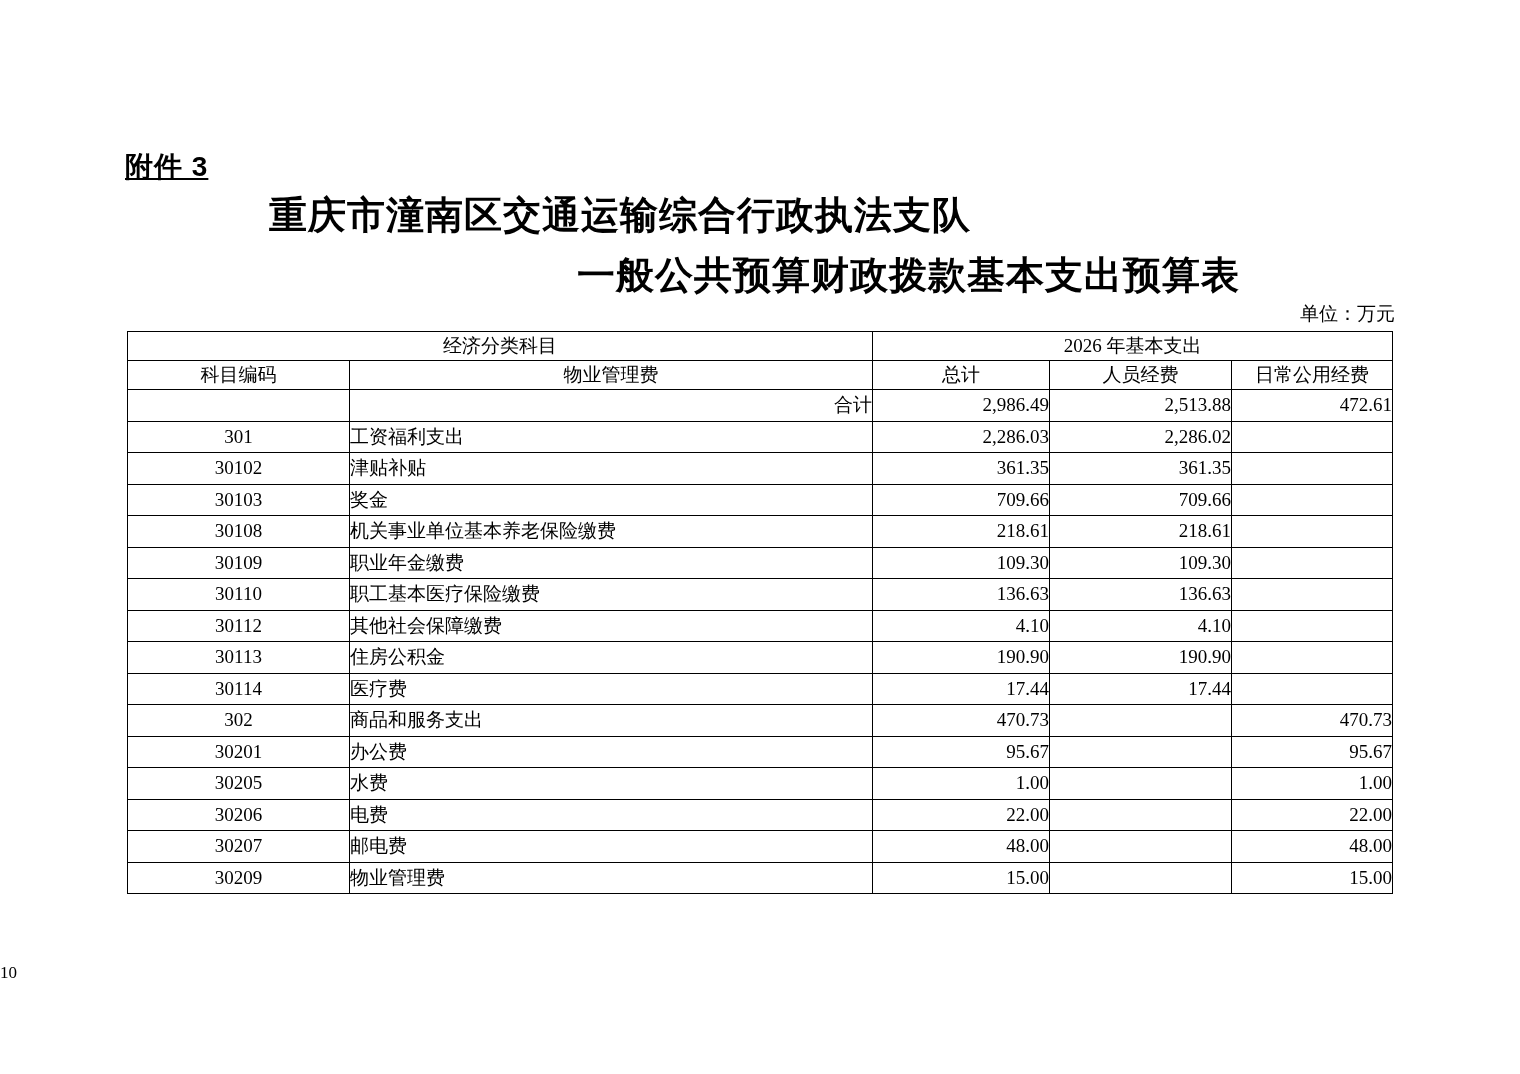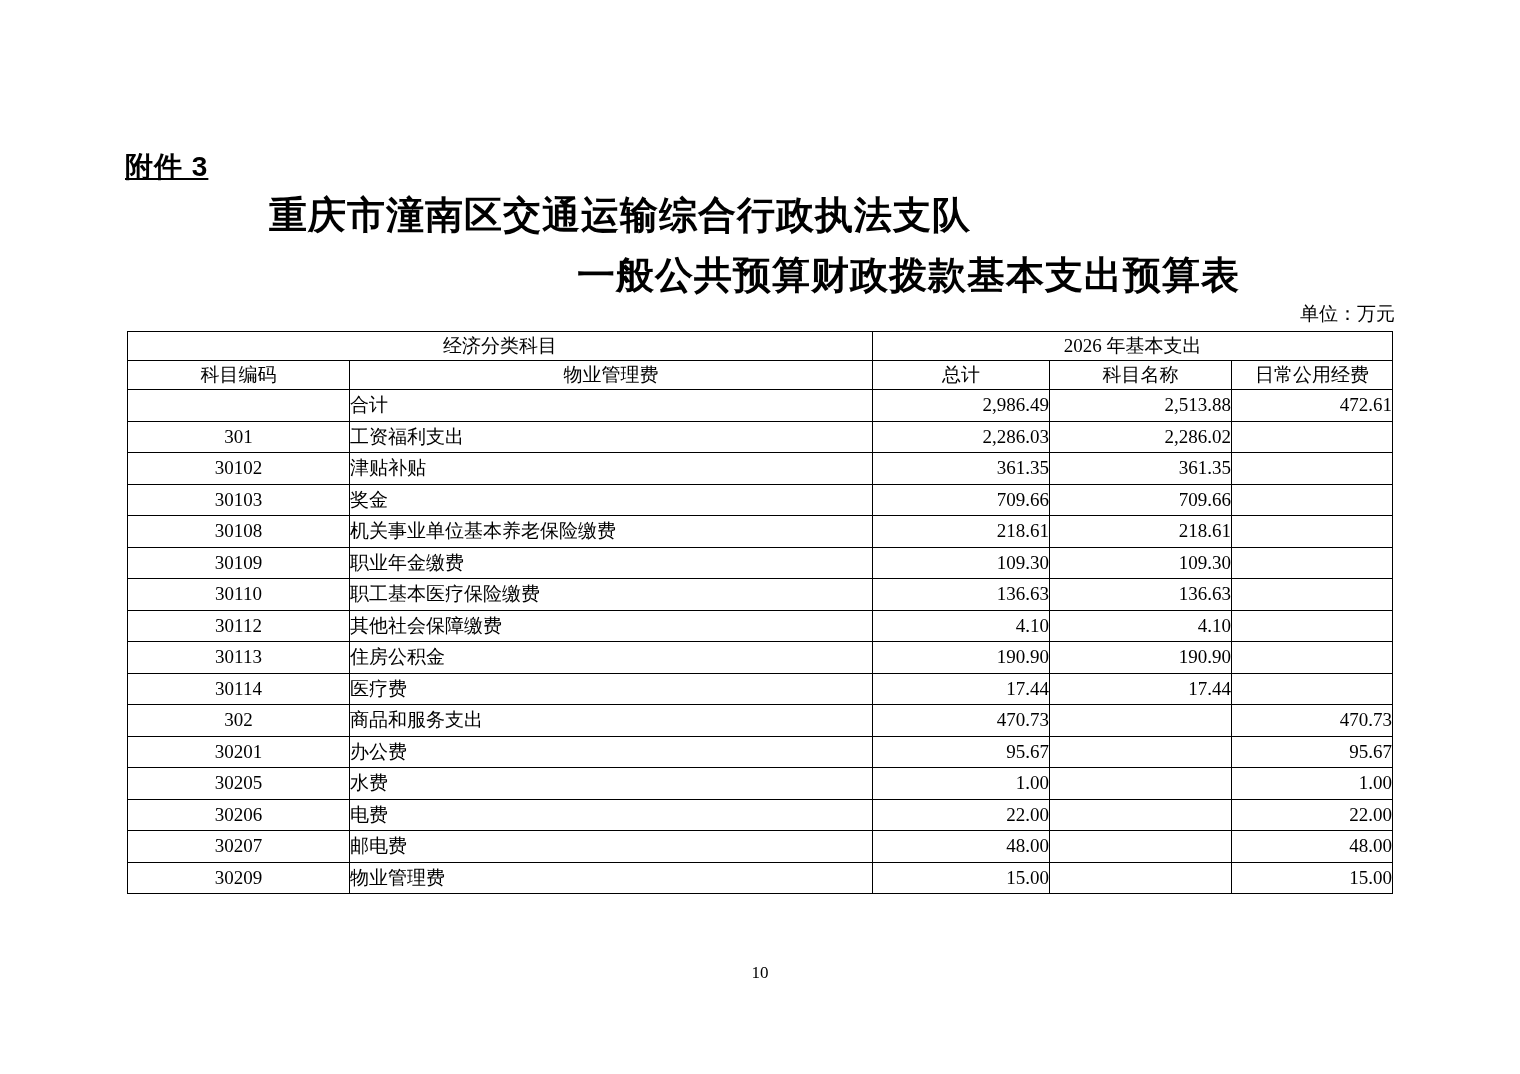--- a/index.html
+++ b/index.html
@@ -53,28 +53,27 @@
     white-space: nowrap;
     vertical-align: middle;
     padding: 0;
   }
   tr.header-1 { height: 29px; }
   tr.header-2 { height: 29px; }
   tr.total-row, tr.data-row { height: 31.5px; }
   th.group-cell, th.col-cell { text-align: center; }
   td.td-code { text-align: center; padding-left: 12px; }
   td.td-name { text-align: left; padding-left: 11px; }
-  td.td-name.center { text-align: left; padding-left: 0; margin-top: 40px; }
+  td.td-name.center { text-align: right; padding-left: 0; margin-top: 40px; }
   td.td-num { text-align: right; padding-right: 8px; }
   .page-number {
     position: absolute;
     left: 0;
     width: 1520px;
     top: 963px;
-    text-align: center;
     font-size: 17px;
   }
 </style>
 </head>
 <body>
 
 <div class="attachment-label">附件 3</div>
 
 <div class="doc-title line1">重庆市潼南区交通运输综合行政执法支队</div>
 
@@ -92,21 +91,21 @@
   </colgroup>
   <thead>
     <tr class="header-1">
       <th class="group-cell" colspan="2">经济分类科目</th>
       <th class="group-cell" colspan="3">2026 年基本支出</th>
     </tr>
     <tr class="header-2">
       <th class="col-cell">科目编码</th>
       <th class="col-cell">物业管理费</th>
       <th class="col-cell">总计</th>
-      <th class="col-cell">科目名称</th>
+      <th class="col-cell">人员经费</th>
       <th class="col-cell">日常公用经费</th>
     </tr>
   </thead>
   <tbody>
     <tr class="total-row">
       <td class="td-code"></td>
       <td class="td-name center">合计</td>
       <td class="td-num">2,986.49</td>
       <td class="td-num">2,513.88</td>
       <td class="td-num">472.61</td>

